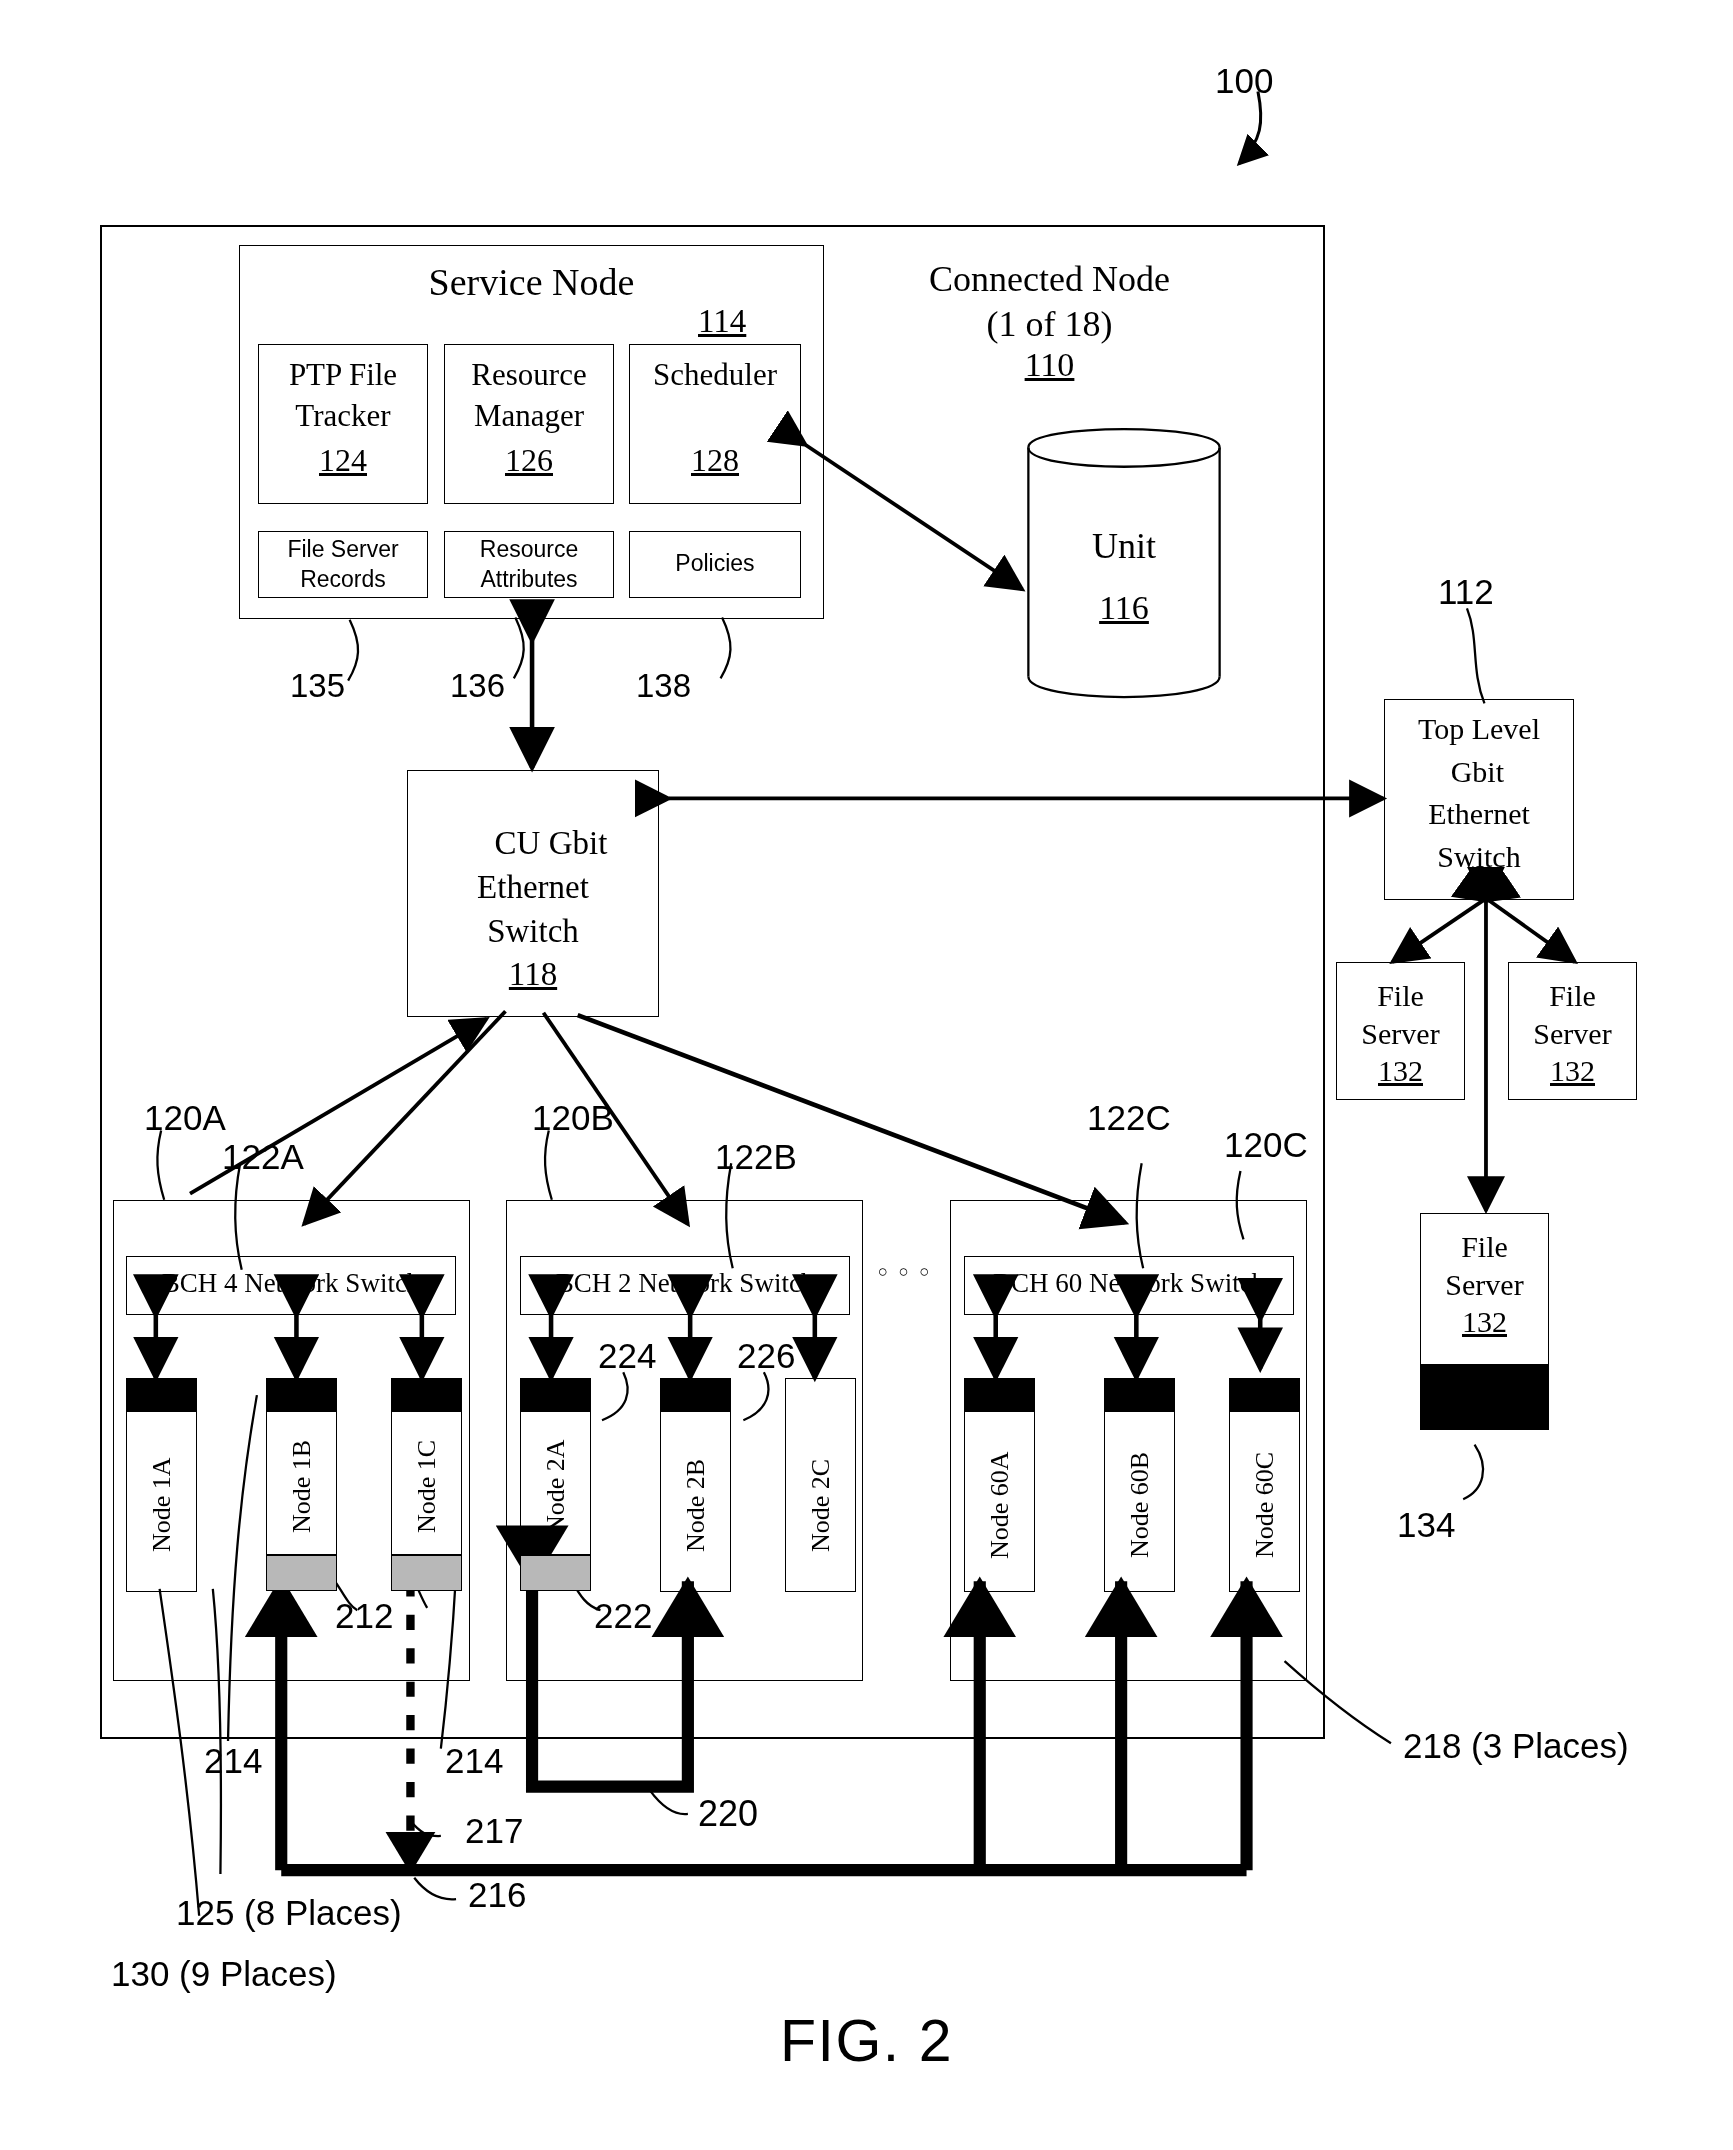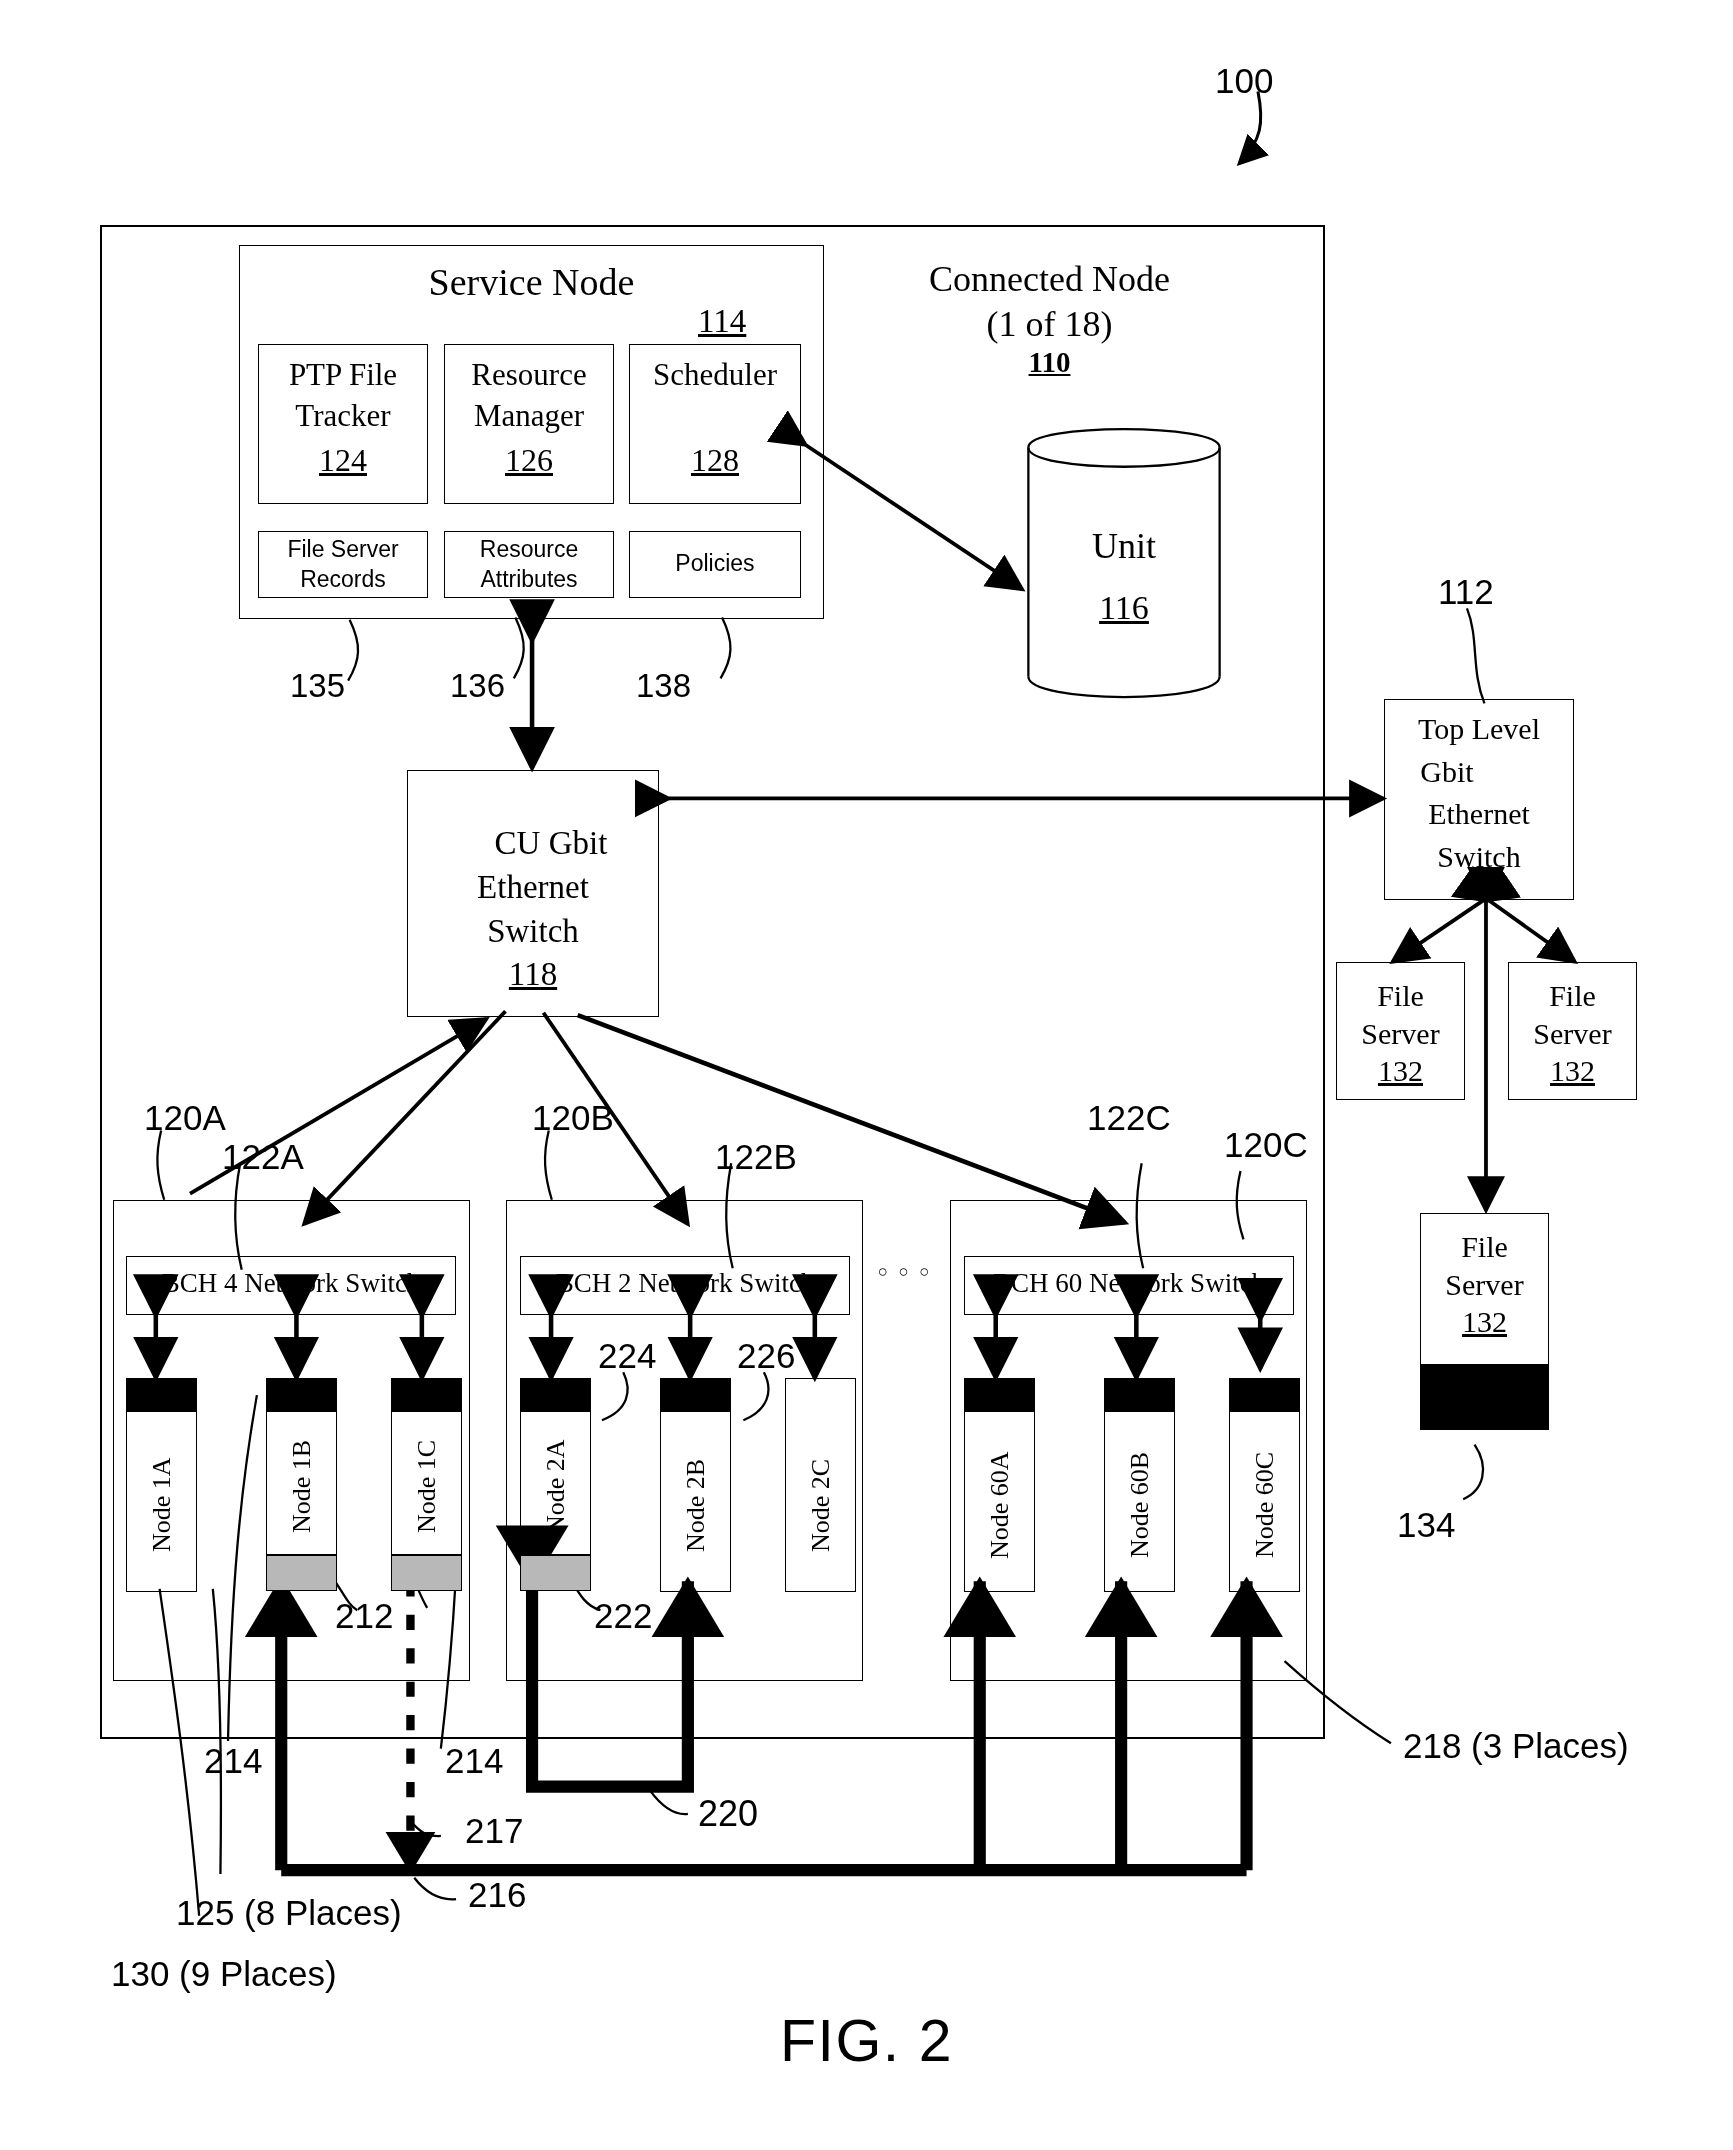--- a/index.html
+++ b/index.html
@@ -196,41 +196,41 @@
 
   <div class="box" style="left:629px; top:531px; width:172px; height:67px;"></div>
   <div class="sans" style="position:absolute; left:629px; top:550px; width:172px; text-align:center; font-size:23px;">Policies</div>
 
   <div class="refnum" style="left:290px; top:667px; font-size:33px;">135</div>
   <div class="refnum" style="left:450px; top:667px; font-size:33px;">136</div>
   <div class="refnum" style="left:636px; top:667px; font-size:33px;">138</div>
 
   <div class="label-serif" style="left:882px; top:258px; width:335px; text-align:center; font-size:36px;">Connected Node</div>
   <div class="label-serif" style="left:882px; top:303px; width:335px; text-align:center; font-size:36px;">(1 of 18)</div>
-  <div class="label-serif ul" style="left:882px; top:346px; width:335px; text-align:center; font-size:29px;font-weight:bold;">110</div>
+  <div class="label-serif ul" style="left:882px; top:346px; width:335px; text-align:center; font-size:34px;">110</div>
 
   <svg class="abs" style="left:1025px; top:414px;" width="198" height="296" viewBox="0 0 260 390">
     <path d="M4,44 L4,346" stroke="#000" stroke-width="3" fill="none"></path>
     <path d="M256,44 L256,346" stroke="#000" stroke-width="3" fill="none"></path>
     <path d="M4,44 C4,12 256,12 256,44" stroke="#000" stroke-width="3" fill="none"></path>
     <path d="M4,44 C4,78 256,78 256,44" stroke="#000" stroke-width="3" fill="none"></path>
     <path d="M4,346 C4,382 256,382 256,346" stroke="#000" stroke-width="3" fill="none"></path>
   </svg>
   <div class="label-serif" style="left:1025px; top:525px; width:198px; text-align:center; font-size:36px;">Unit</div>
   <div class="label-serif ul" style="left:1025px; top:589px; width:198px; text-align:center; font-size:34px;">116</div>
 
   <div class="box" style="left:407px; top:770px; width:252px; height:247px;"></div>
   <div class="label-serif" style="left:407px; top:825px; width:288px; text-align:center; font-size:33px;">CU Gbit</div>
   <div class="label-serif" style="left:407px; top:869px; width:252px; text-align:center; font-size:33px;">Ethernet</div>
   <div class="label-serif" style="left:407px; top:913px; width:252px; text-align:center; font-size:33px;">Switch</div>
   <div class="label-serif ul" style="left:407px; top:956px; width:252px; text-align:center; font-size:33px;">118</div>
 
   <div class="box" style="left:1384px; top:699px; width:190px; height:201px;"></div>
   <div class="label-serif" style="left:1384px; top:712px; width:190px; text-align:center; font-size:30px;">Top Level</div>
-  <div class="label-serif" style="left:1352px; top:755px; width:190px; text-align:center; font-size:30px;">Gbit</div>
+  <div class="label-serif" style="left:1314px; top:755px; width:190px; text-align:right; font-size:30px;">Gbit</div>
   <div class="label-serif" style="left:1384px; top:797px; width:190px; text-align:center; font-size:30px;">Ethernet</div>
   <div class="label-serif" style="left:1384px; top:840px; width:190px; text-align:center; font-size:30px;">Switch</div>
   <div class="refnum" style="left:1438px; top:572px; font-size:35px;">112</div>
 
   <div class="box" style="left:1336px; top:962px; width:129px; height:138px;"></div>
   <div class="label-serif" style="left:1336px; top:979px; width:129px; text-align:center; font-size:30px;">File</div>
   <div class="label-serif" style="left:1336px; top:1017px; width:129px; text-align:center; font-size:30px;">Server</div>
   <div class="label-serif ul" style="left:1336px; top:1054px; width:129px; text-align:center; font-size:30px;">132</div>
 
   <div class="box" style="left:1508px; top:962px; width:129px; height:138px;"></div>

